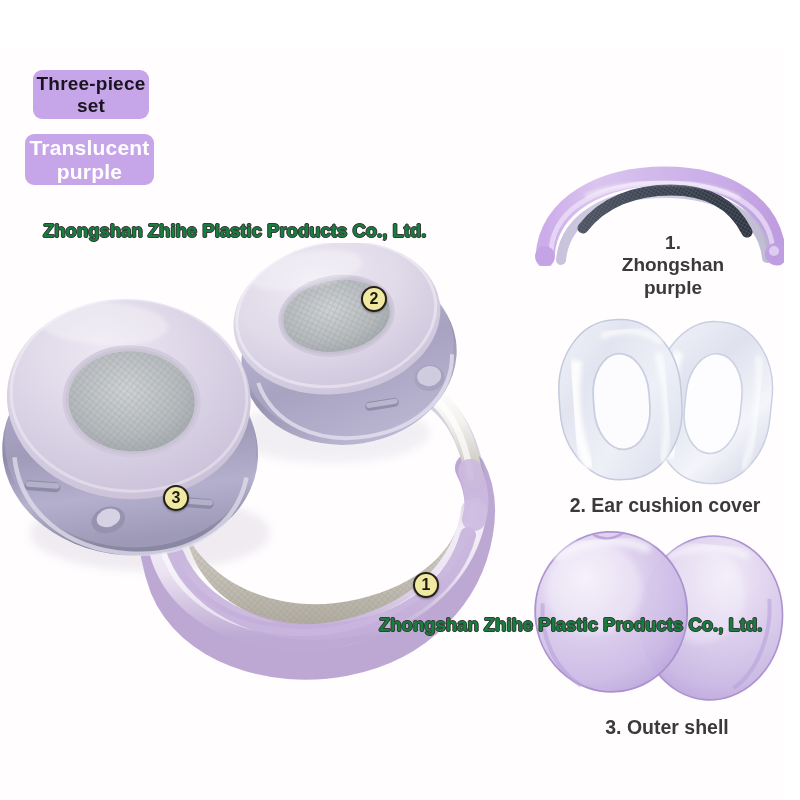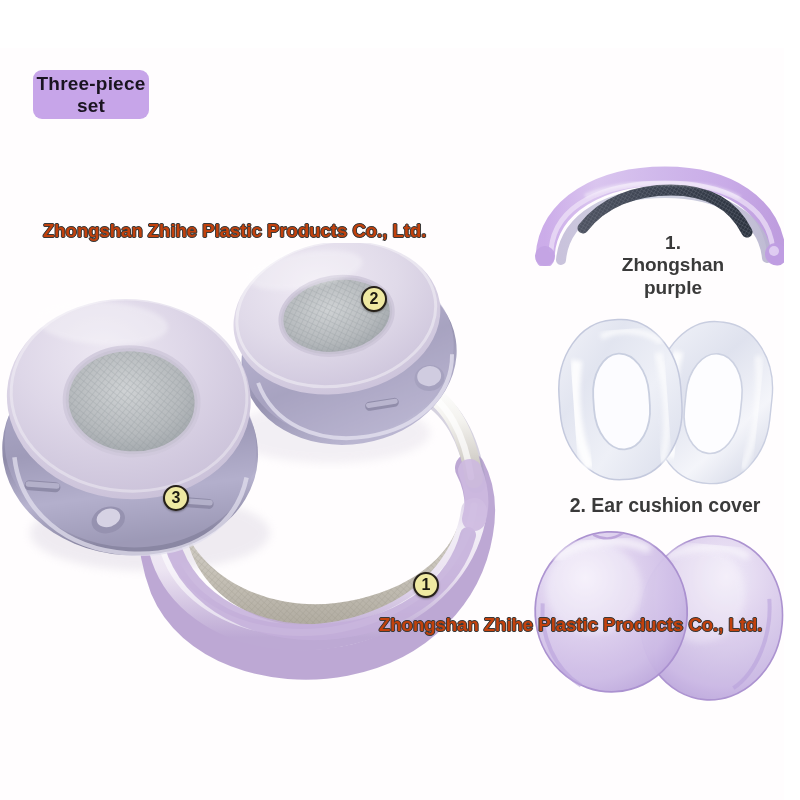--- a/index.html
+++ b/index.html
@@ -38,21 +38,21 @@
   }
   #badge-color {
     left: 25px; top: 86px; width: 129px; height: 51px;
     font-size: 21px; color: #ffffff;
   }
 
   
   .watermark {
     position: absolute;
     font-weight: bold;
-    color: #c2410c;
+    color: #15803d;
     white-space: nowrap;
     -webkit-text-stroke: 1.2px #3b3b3b;
     paint-order: stroke fill;
     text-shadow:
       1px 0 0 #3a3a3a, -1px 0 0 #3a3a3a,
       0 1px 0 #3a3a3a, 0 -1px 0 #3a3a3a;
   }
   #watermark-top  { left: 43px;  top: 172px; font-size: 18.5px; }
   #watermark-mid  { left: 379px; top: 566px; font-size: 18.5px; }
 
@@ -368,28 +368,35 @@
     </g>
   </svg>
 
   <div class="badge" id="badge-set">
     <span>
       <span>Three-piece</span><br>
       <span>set</span>
     </span>
   </div>
 
+  <div class="badge" id="badge-color">
+    <span>
+      <span>Translucent</span><br>
+      <span>purple</span>
+    </span>
+  </div>
 
   <div class="watermark" id="watermark-top">Zhongshan Zhihe Plastic Products Co., Ltd.</div>
   <div class="watermark" id="watermark-mid">Zhongshan Zhihe Plastic Products Co., Ltd.</div>
 
   <div class="part-label" id="label-1">
     <span>1.</span><br>
     <span>Zhongshan</span><br>
     <span>purple</span>
   </div>
   <div class="part-label" id="label-2">2. Ear cushion cover</div>
+  <div class="part-label" id="label-3">3. Outer shell</div>
 
   <div class="callout" id="callout-2">2</div>
   <div class="callout" id="callout-3">3</div>
   <div class="callout" id="callout-1">1</div>
 
 </div>
 
 </body></html>

